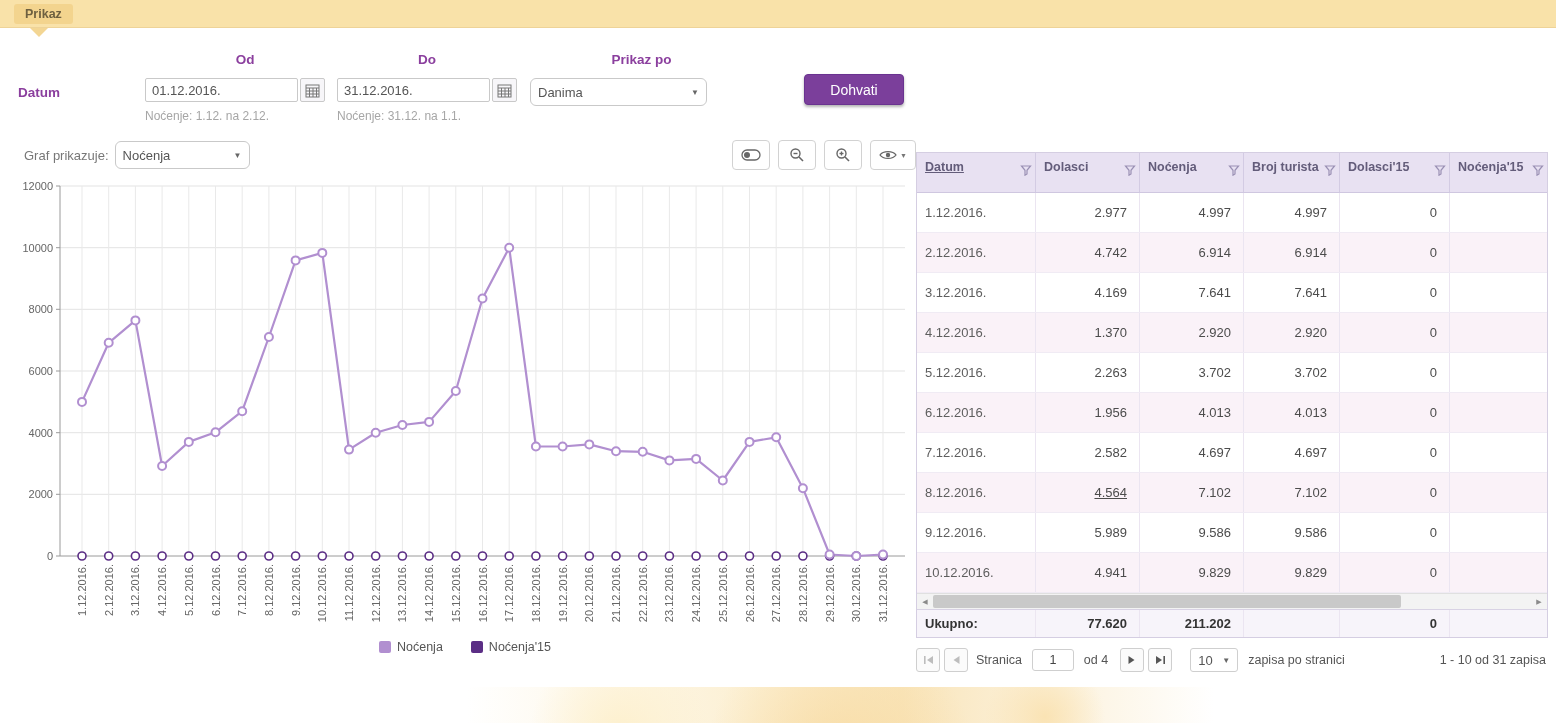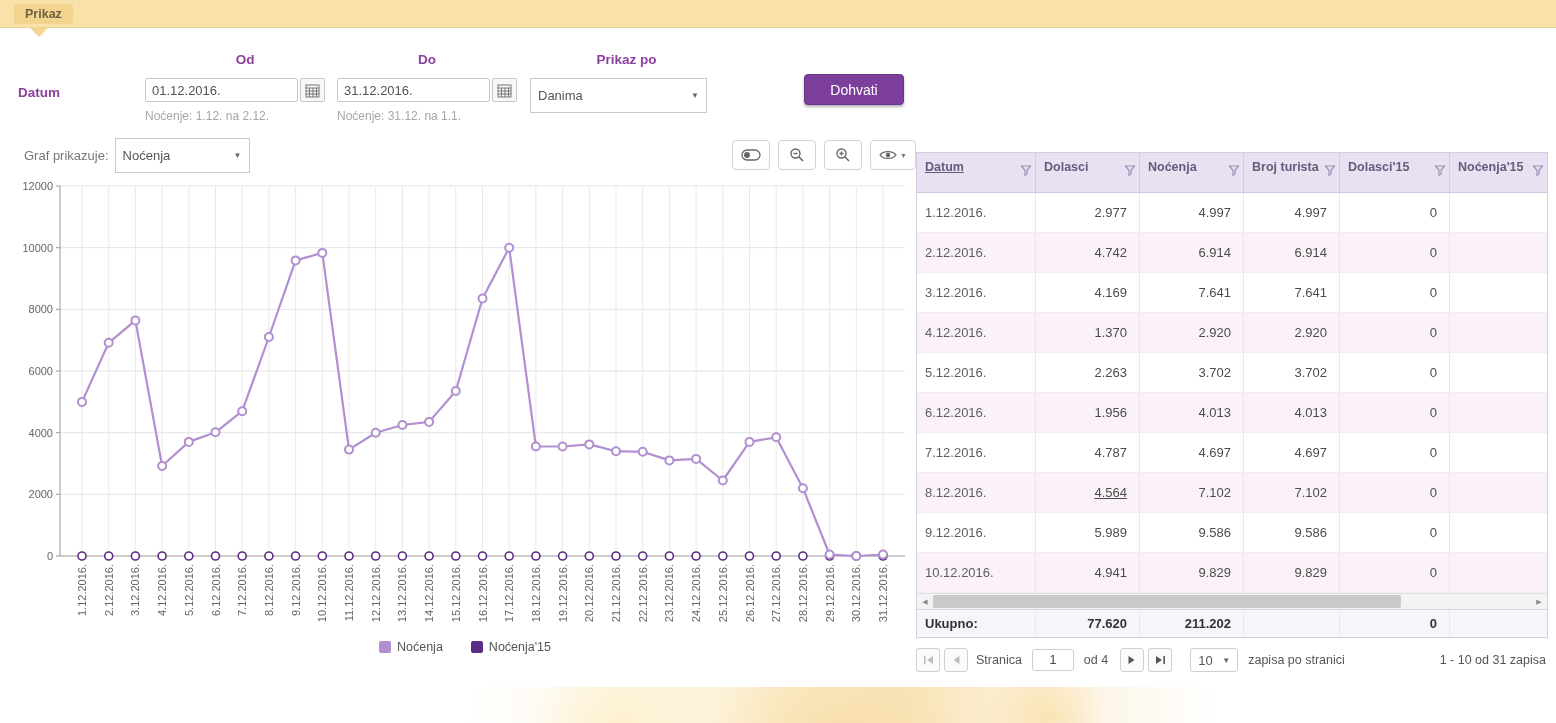--- a/index.html
+++ b/index.html
@@ -26,21 +26,21 @@
   
   #filters{position:absolute;top:28px;left:0;width:100%;height:110px}
   .abs{position:absolute}
   .plabel{color:#8b3f9e;font-weight:bold;font-size:13.5px}
   .center{text-align:center}
   .note{color:#a6a6a6;font-size:12px}
   .inp-row{display:flex;align-items:center}
   .txt{width:153px;height:24px;border:1px solid #c9c9c9;border-radius:2px;padding:8px 6px;font-size:13px;color:#555;font-family:inherit;background:#fff}
   .cal-btn{width:25px;height:24px;margin-left:2px;border:1px solid #c9c9c9;border-radius:2px;background:#f7f6f9;
     display:flex;align-items:center;justify-content:center;cursor:pointer}
-  .select{height:35px;border:1px solid #c9c9c9;border-radius:0;background:#fff;display:flex;align-items:center;cursor:pointer}
+  .select{height:28px;border:1px solid #c9c9c9;border-radius:6px;background:#fff;display:flex;align-items:center;cursor:pointer}
   .sel-text{flex:1;padding-left:7px;font-size:13px;color:#555;white-space:nowrap;overflow:hidden}
   .dd-box{width:22px;height:100%;display:flex;align-items:center;justify-content:center;color:#666;font-size:8px;flex:none}
   #dohvati{position:absolute;left:804px;top:46px;width:100px;height:31px;background:#7b3f9b;color:#fff;
     border:1px solid #6a3390;border-radius:4px;font-size:14px;font-family:inherit;cursor:pointer;box-shadow:0 2px 3px rgba(0,0,0,.3)}
 
   
   #chart-panel{position:absolute;left:16px;top:140px;width:900px}
   #graf-row{display:flex;align-items:center;height:30px}
   #graf-label{margin-left:8px;color:#777;font-size:13px}
   #graf-select{margin-left:6px;width:135px}
@@ -136,21 +136,21 @@
         <line x1="4.5" y1="5" x2="4.5" y2="14" stroke="#777"></line>
         <line x1="8" y1="5" x2="8" y2="14" stroke="#777"></line>
         <line x1="11.5" y1="5" x2="11.5" y2="14" stroke="#777"></line>
         <line x1="1" y1="8" x2="14" y2="8" stroke="#777"></line>
         <line x1="1" y1="11" x2="14" y2="11" stroke="#777"></line>
       </svg>
     </span>
   </div>
   <div class="abs note" style="left:337px;top:81px">Noćenje: 31.12. na 1.1.</div>
 
-  <div class="abs plabel center" style="left:538px;top:24px;width:177px">Prikaz po</div>
+  <div class="abs plabel center" style="left:553px;top:24px;width:177px">Prikaz po</div>
   <div class="abs select" style="left:530px;top:50px;width:177px">
     <span class="sel-text">Danima</span>
     <span class="dd-box">▼</span>
   </div>
 
   <button id="dohvati">Dohvati</button>
 </div>
 
 <div id="chart-panel">
   <div id="graf-row">
@@ -445,21 +445,21 @@
         <div class="tr alt">
           <div class="td date" style="width: 119px;">6.12.2016.</div>
           <div class="td num" style="width: 104px;">1.956</div>
           <div class="td num" style="width: 104px;">4.013</div>
           <div class="td num" style="width: 96px;">4.013</div>
           <div class="td num" style="width: 110px;">0</div>
           <div class="td num" style="width: 97px; flex: 1 1 0%;"></div>
         </div>
         <div class="tr">
           <div class="td date" style="width: 119px;">7.12.2016.</div>
-          <div class="td num" style="width: 104px;">4.787</div>
+          <div class="td num" style="width: 104px;">2.582</div>
           <div class="td num" style="width: 104px;">4.697</div>
           <div class="td num" style="width: 96px;">4.697</div>
           <div class="td num" style="width: 110px;">0</div>
           <div class="td num" style="width: 97px; flex: 1 1 0%;"></div>
         </div>
         <div class="tr alt">
           <div class="td date" style="width: 119px;">8.12.2016.</div>
           <div class="td num" style="width: 104px; text-decoration: underline;">4.564</div>
           <div class="td num" style="width: 104px;">7.102</div>
           <div class="td num" style="width: 96px;">7.102</div>

